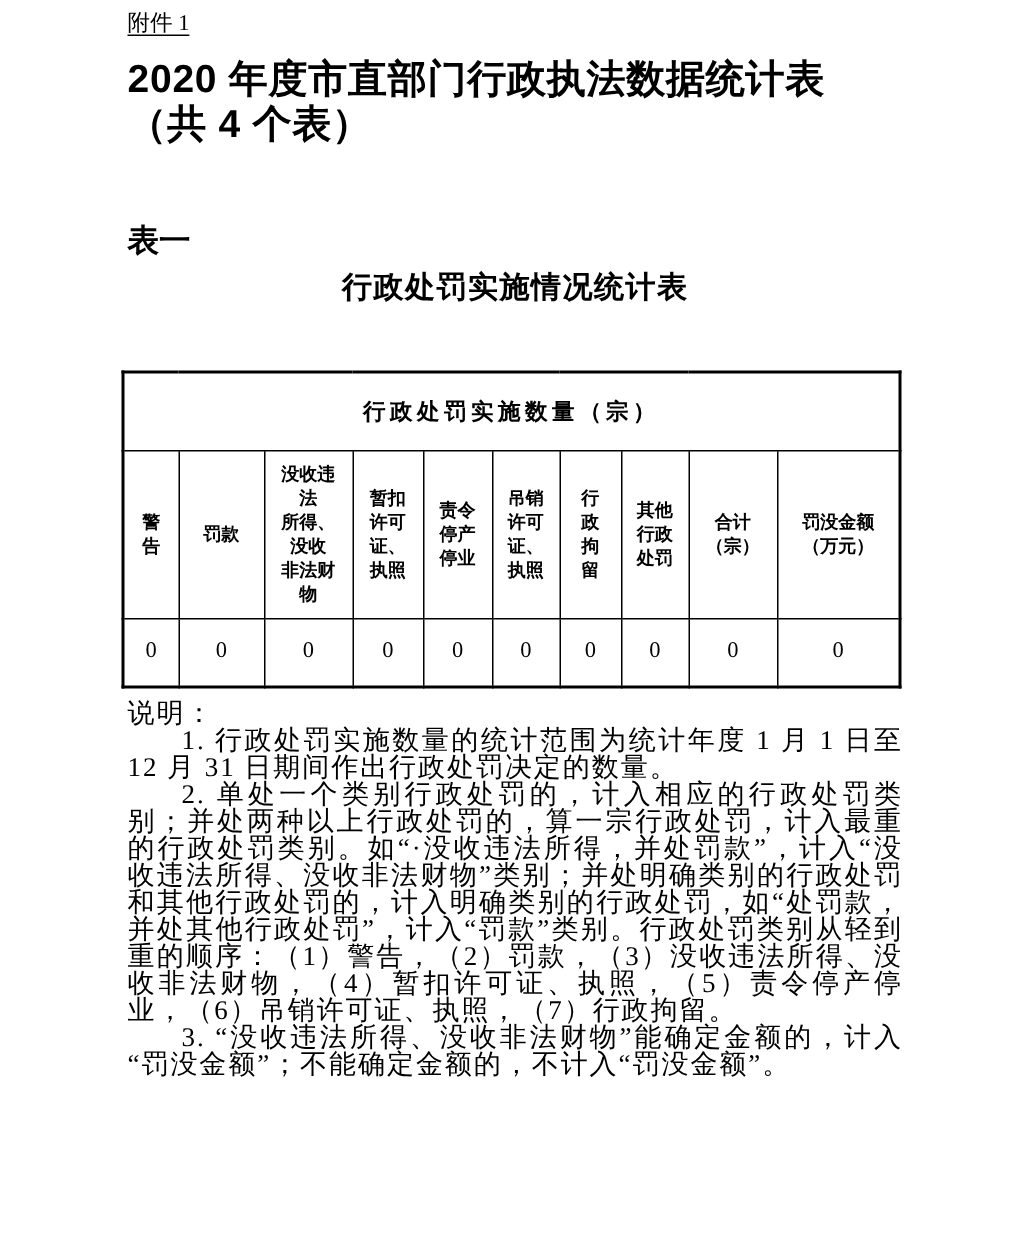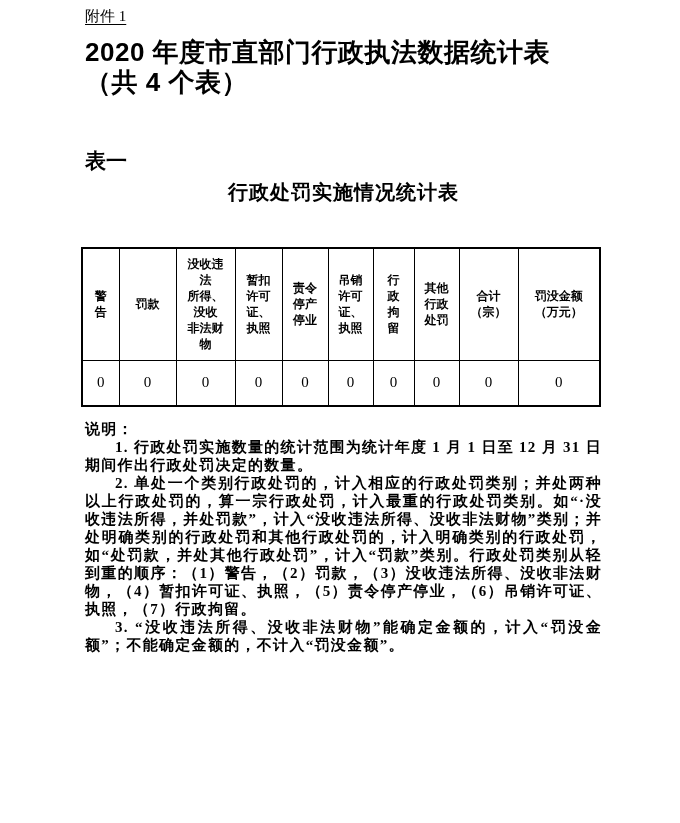--- a/index.html
+++ b/index.html
@@ -76,26 +76,25 @@
     font-weight: bold;
     font-size: 12px;
     line-height: 16px;
     white-space: pre-line;
   }
   tr.value-row td {
     height: 46px;
     font-size: 15px;
   }
   .notes {
-    margin-top: 13px;
-    font-size: 15px;
+    margin-top: 7px;
+    font-size: 18px;
     line-height: 18px;
     letter-spacing: 1.3px;
     text-align: justify;
-    font-weight: bold;
   }
   .notes p {
     margin: 0;
     text-indent: 2em;
   }
   .notes .notes-label {
     text-indent: 0;
   }
 </style>
 </head>
@@ -120,20 +119,23 @@
         <col style="width:59px">
         <col style="width:47px">
         <col style="width:46px">
       <col style="width:45px">
         <col style="width:41px">
         <col style="width:45px">
         <col style="width:59px">
         <col style="width:82px">
     </colgroup>
     <tbody>
+        <tr>
+      <td colspan="10" class="table-title-cell">行政处罚实施数量（宗）</td>
+    </tr>
     <tr class="col-headers">
       <td>警
 告</td>
       <td>罚款</td>
       <td>没收违
 法
 所得、
 没收
 非法财
 物</td>

